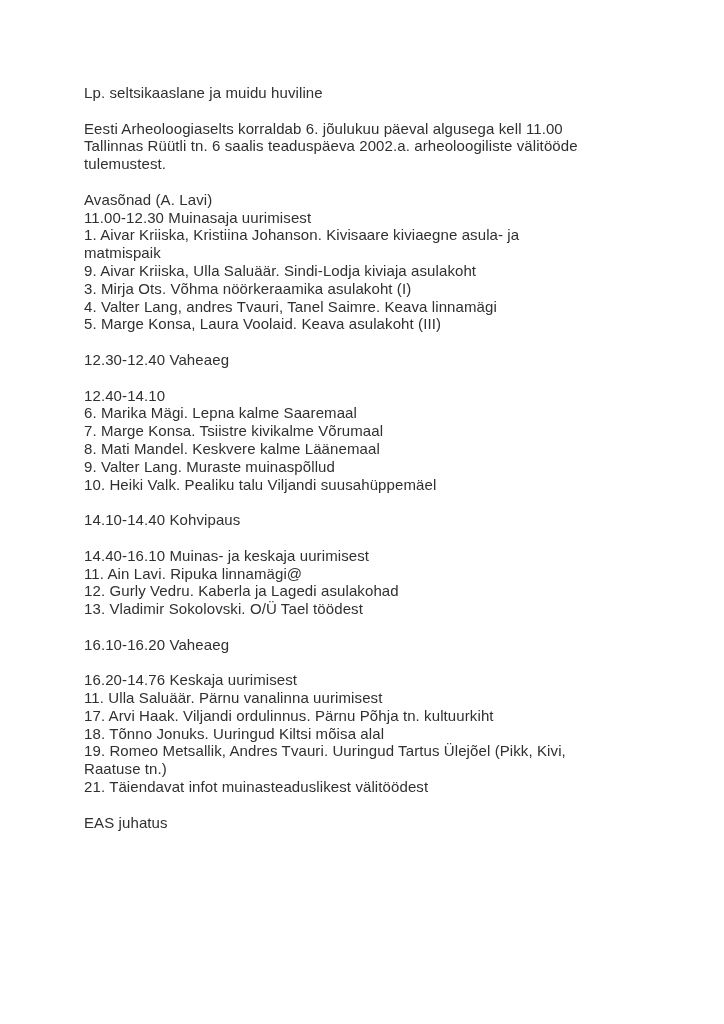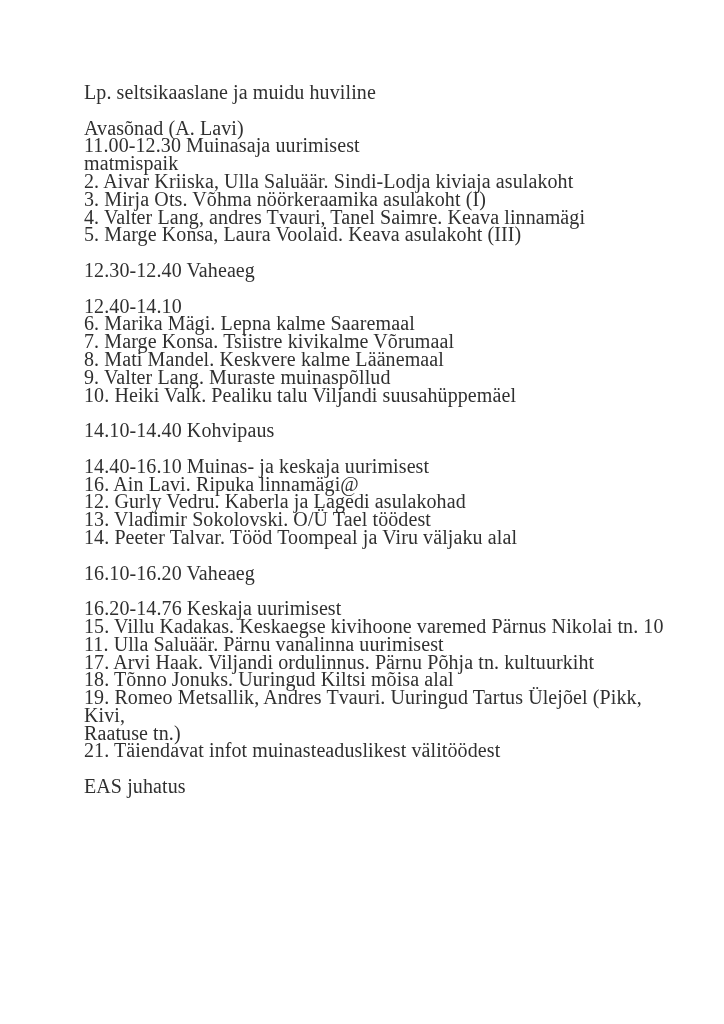--- a/index.html
+++ b/index.html
@@ -13,24 +13,23 @@
     height: 1024px;
     overflow: hidden;
     font-family: "Liberation Sans", "DejaVu Sans", sans-serif;
     color: #303030;
   }
   .doc {
     position: absolute;
     left: 84px;
     top: 84px;
     right: 44px;
-    font-size: 20px;
+    font-size: 15px;
     line-height: 17.8px;
     letter-spacing: 0.1px;
-    font-family: Liberation Serif, serif;
     -webkit-font-smoothing: antialiased;
   }
   .para {
     margin: 0 0 17.8px 0;
   }
   .line {
     min-height: 17.8px;
     white-space: pre-wrap;
   }
   .signature {
@@ -39,26 +38,32 @@
 </style>
 </head>
 <body>
 
 <div class="doc">
 
   <div class="para">
     <div class="line">Lp. seltsikaaslane ja muidu huviline</div>
   </div>
 
+  <div class="para">
+    <div class="line">Eesti Arheoloogiaselts korraldab 6. jõulukuu päeval algusega kell 11.00</div>
+    <div class="line">Tallinnas Rüütli tn. 6 saalis teaduspäeva 2002.a. arheoloogiliste välitööde</div>
+    <div class="line">tulemustest.</div>
+  </div>
 
   <div class="para">
     <div class="line">Avasõnad (A. Lavi)</div>
     <div class="line">11.00-12.30 Muinasaja uurimisest</div>
+    <div class="line">1. Aivar Kriiska, Kristiina Johanson. Kivisaare kiviaegne asula- ja</div>
     <div class="line">matmispaik</div>
-    <div class="line">2. Aivar Kriiska, Ulla Saluäär. Sindi-Lodja kiviaja asulakoht</div>
+    <div class="line">9. Aivar Kriiska, Ulla Saluäär. Sindi-Lodja kiviaja asulakoht</div>
     <div class="line">3. Mirja Ots. Võhma nöörkeraamika asulakoht (I)</div>
     <div class="line">4. Valter Lang, andres Tvauri, Tanel Saimre. Keava linnamägi</div>
     <div class="line">5. Marge Konsa, Laura Voolaid. Keava asulakoht (III)</div>
   </div>
 
   <div class="para">
     <div class="line">12.30-12.40 Vaheaeg</div>
   </div>
 
   <div class="para">
@@ -69,33 +74,31 @@
     <div class="line">9. Valter Lang. Muraste muinaspõllud</div>
     <div class="line">10. Heiki Valk. Pealiku talu Viljandi suusahüppemäel</div>
   </div>
 
   <div class="para">
     <div class="line">14.10-14.40 Kohvipaus</div>
   </div>
 
   <div class="para">
     <div class="line">14.40-16.10 Muinas- ja keskaja uurimisest</div>
-    <div class="line">16. Ain Lavi. Ripuka linnamägi@</div>
+    <div class="line">11. Ain Lavi. Ripuka linnamägi@</div>
     <div class="line">12. Gurly Vedru. Kaberla ja Lagedi asulakohad</div>
     <div class="line">13. Vladimir Sokolovski. O/Ü Tael töödest</div>
-    <div class="line">14. Peeter Talvar. Tööd Toompeal ja Viru väljaku alal</div>
   </div>
 
   <div class="para">
     <div class="line">16.10-16.20 Vaheaeg</div>
   </div>
 
   <div class="para">
     <div class="line">16.20-14.76 Keskaja uurimisest</div>
-    <div class="line">15. Villu Kadakas. Keskaegse kivihoone varemed Pärnus Nikolai tn. 10</div>
     <div class="line">11. Ulla Saluäär. Pärnu vanalinna uurimisest</div>
     <div class="line">17. Arvi Haak. Viljandi ordulinnus. Pärnu Põhja tn. kultuurkiht</div>
     <div class="line">18. Tõnno Jonuks. Uuringud Kiltsi mõisa alal</div>
     <div class="line">19. Romeo Metsallik, Andres Tvauri. Uuringud Tartus Ülejõel (Pikk, Kivi,</div>
     <div class="line">Raatuse tn.)</div>
     <div class="line">21. Täiendavat infot muinasteaduslikest välitöödest</div>
   </div>
 
   <div class="para signature">
     <div class="line">EAS juhatus</div>

